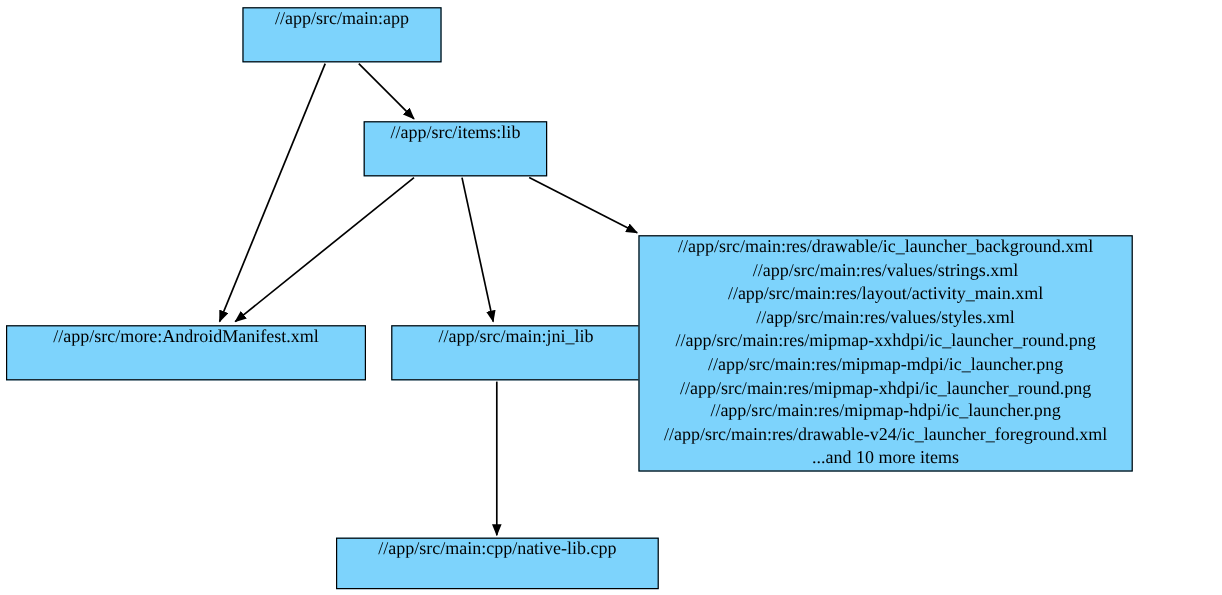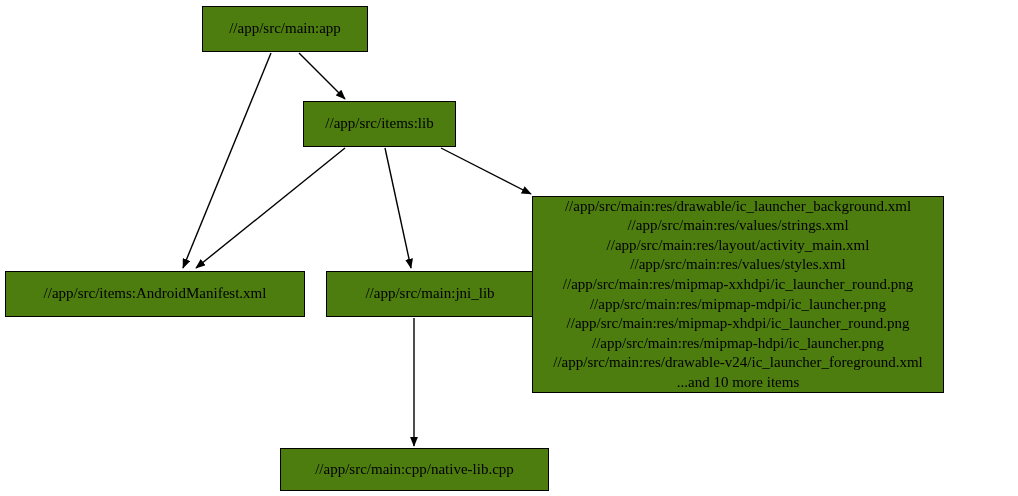--- a/index.html
+++ b/index.html
@@ -20,23 +20,23 @@
     left: 0;
     top: 0;
     width: 1018px;
     height: 496px;
     pointer-events: none;
   }
   .node {
     position: absolute;
     box-sizing: border-box;
     border: 1px solid #000000;
-    background: #4d7c0f;
+    background: #7dd3fc;
     display: flex;
-    align-items: center;
+    align-items: flex-start;
     justify-content: center;
     text-align: center;
     color: #000000;
     font-family: "Liberation Serif", "DejaVu Serif", serif;
     font-size: 15px;
     line-height: 19.6px;
     white-space: pre-line;
     z-index: 2;
   }
   .node-label {
@@ -79,21 +79,21 @@
 
   <div class="node node-app">
     <span class="node-label">//app/src/main:app</span>
   </div>
 
   <div class="node node-lib">
     <span class="node-label">//app/src/items:lib</span>
   </div>
 
   <div class="node node-manifest">
-    <span class="node-label">//app/src/items:AndroidManifest.xml</span>
+    <span class="node-label">//app/src/more:AndroidManifest.xml</span>
   </div>
 
   <div class="node node-jnilib">
     <span class="node-label">//app/src/main:jni_lib</span>
   </div>
 
   <div class="node node-res">
     <span class="node-label">//app/src/main:res/drawable/ic_launcher_background.xml
 //app/src/main:res/values/strings.xml
 //app/src/main:res/layout/activity_main.xml

